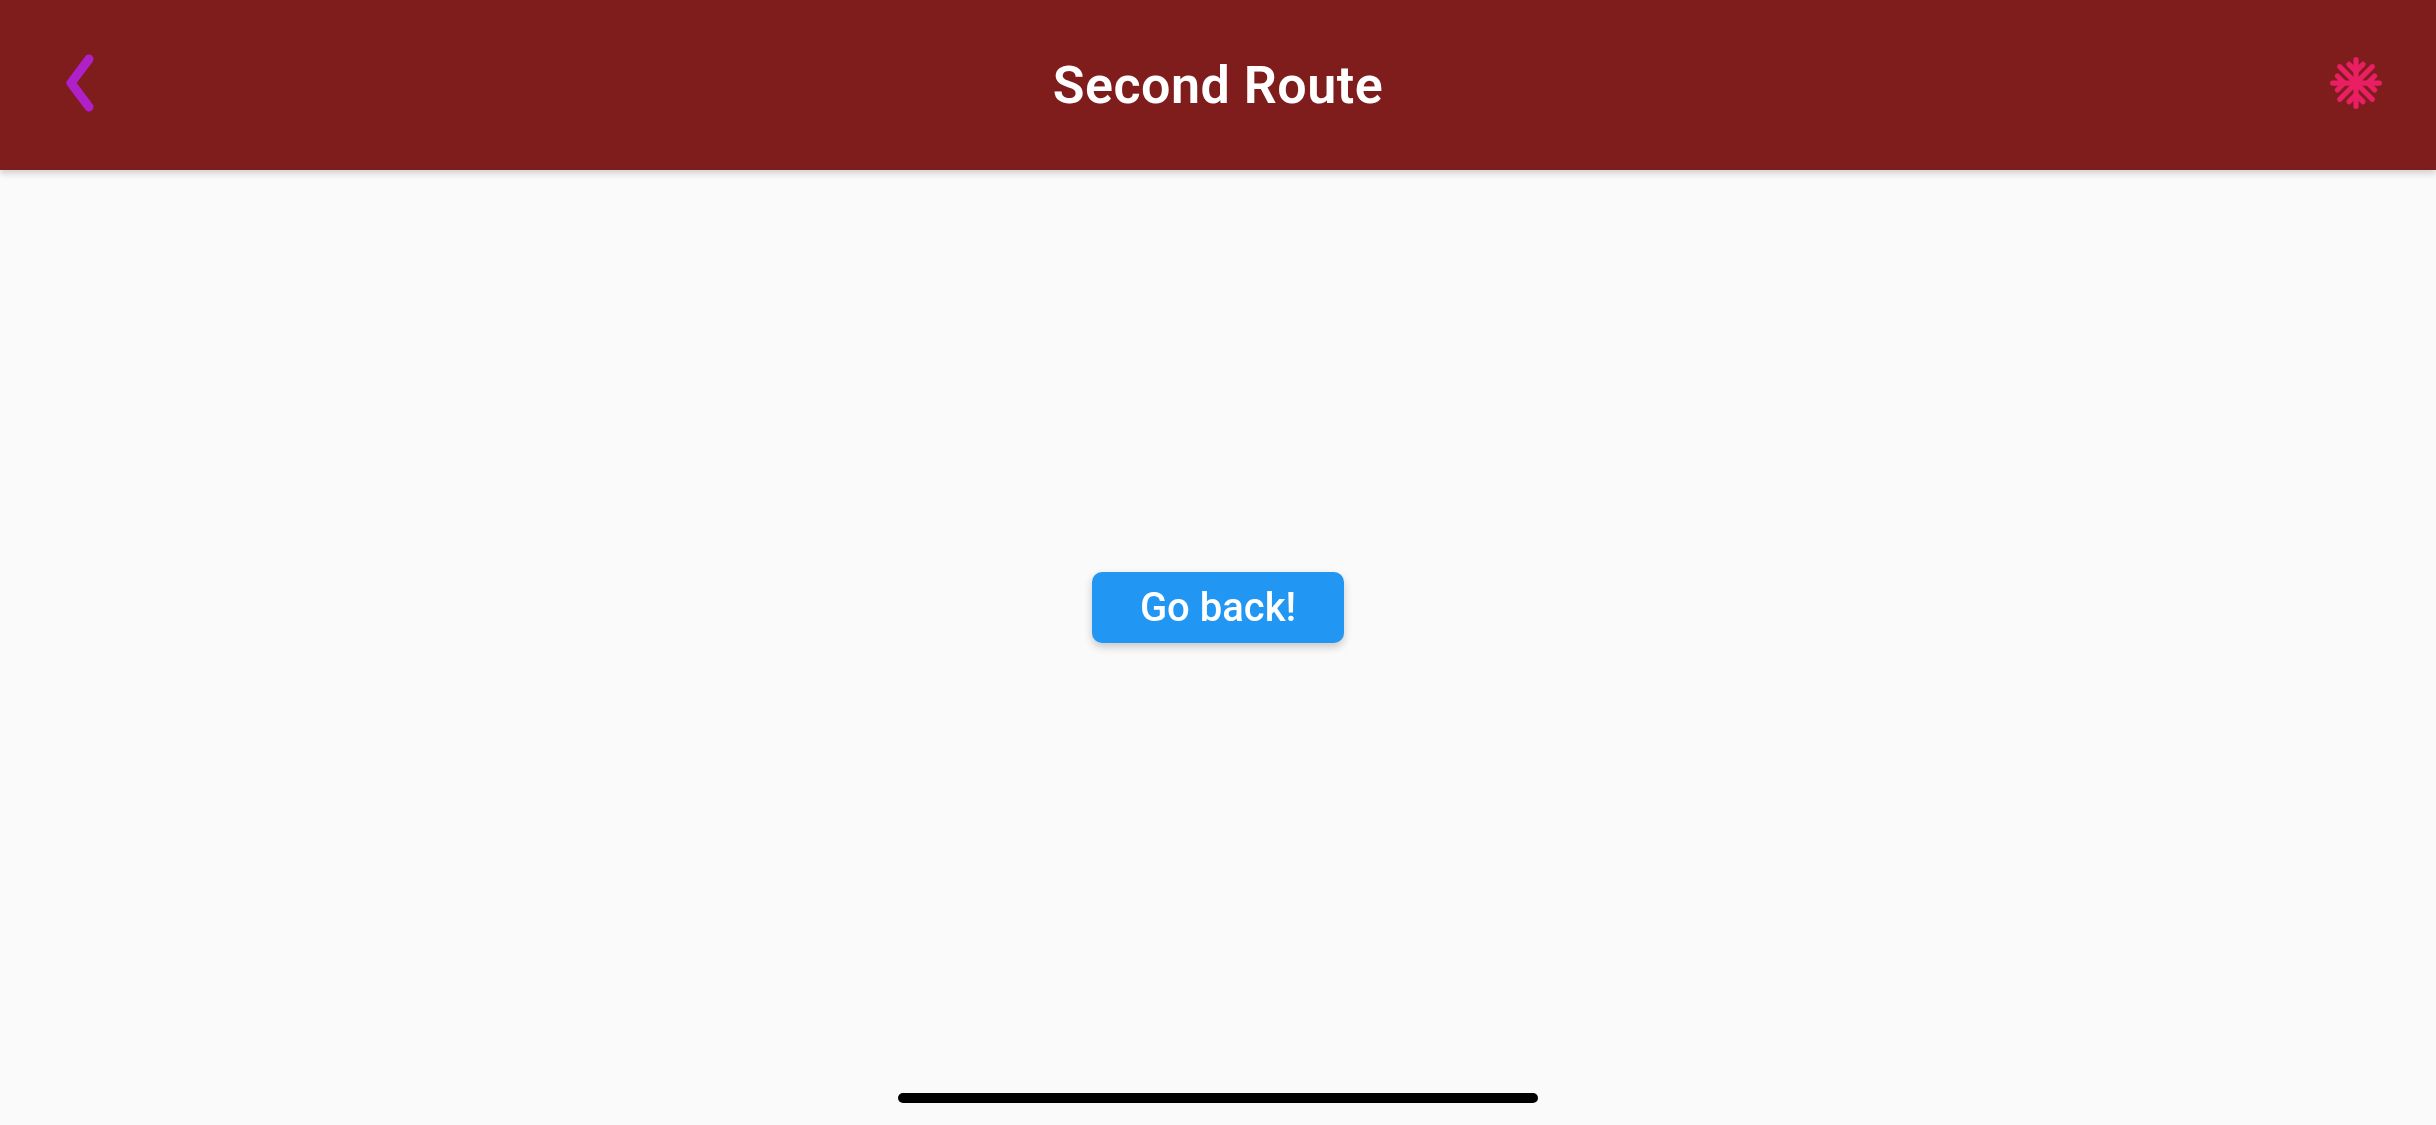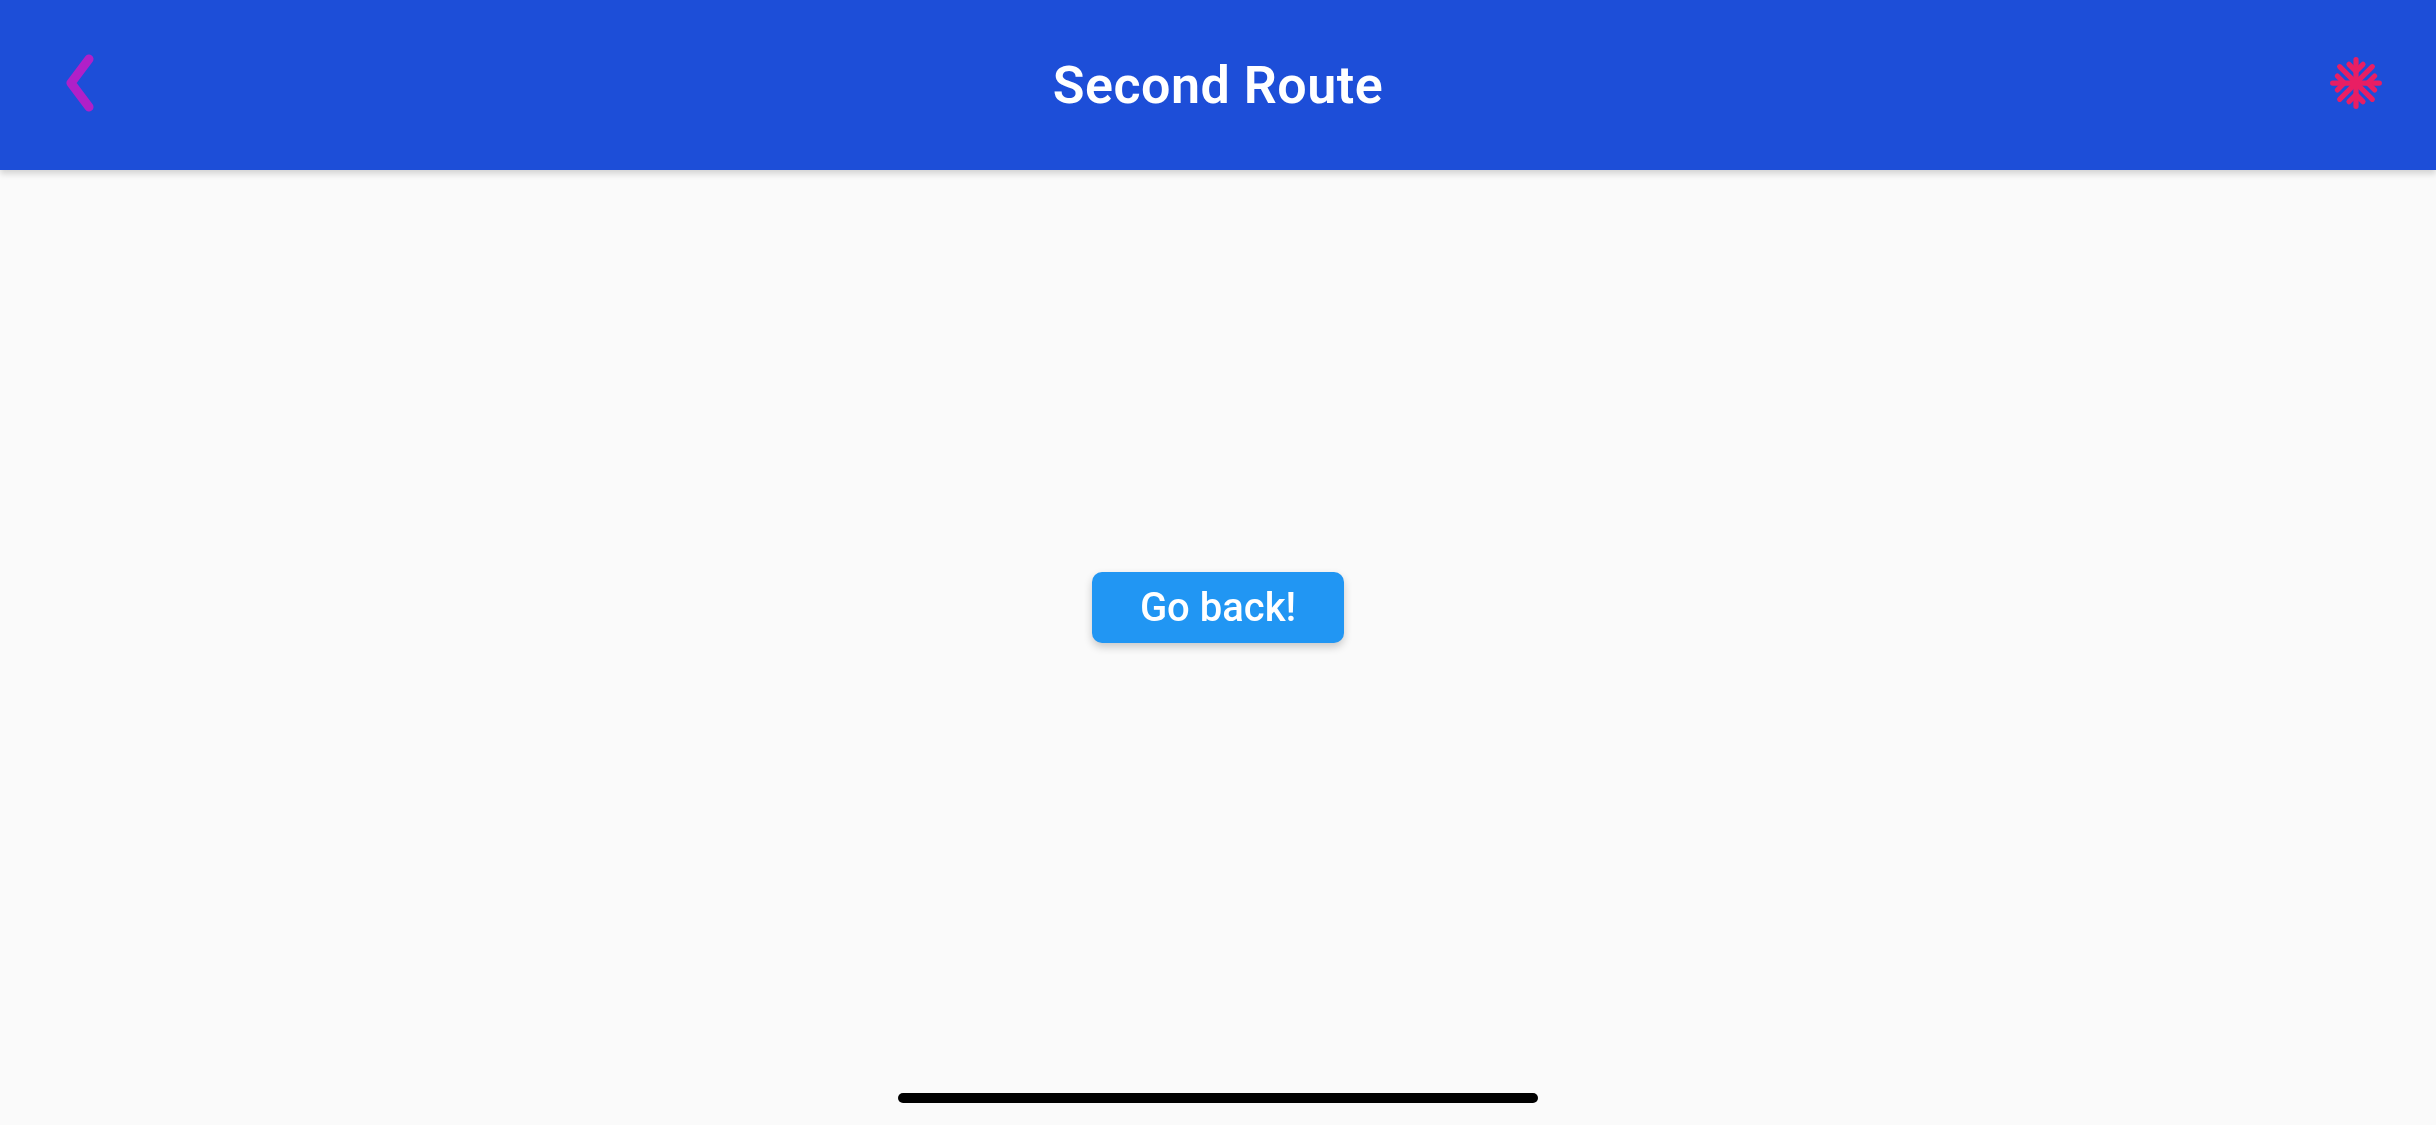--- a/index.html
+++ b/index.html
@@ -11,21 +11,21 @@
       width: 2436px;
       height: 1125px;
       font-family: -apple-system, BlinkMacSystemFont, 'Segoe UI', Roboto, Helvetica, Arial, sans-serif;
       background: #fafafa;
       overflow: hidden;
       position: relative;
     }
     .app-bar {
       width: 100%;
       height: 170px;
-      background: #1d4ed8;
+      background: #7f1d1d;
       display: flex;
       align-items: center;
       justify-content: space-between;
       padding: 0 40px;
       box-shadow: 0 4px 6px rgba(0,0,0,0.15);
       position: relative;
     }
     .back-button {
       width: 80px;
       height: 80px;

